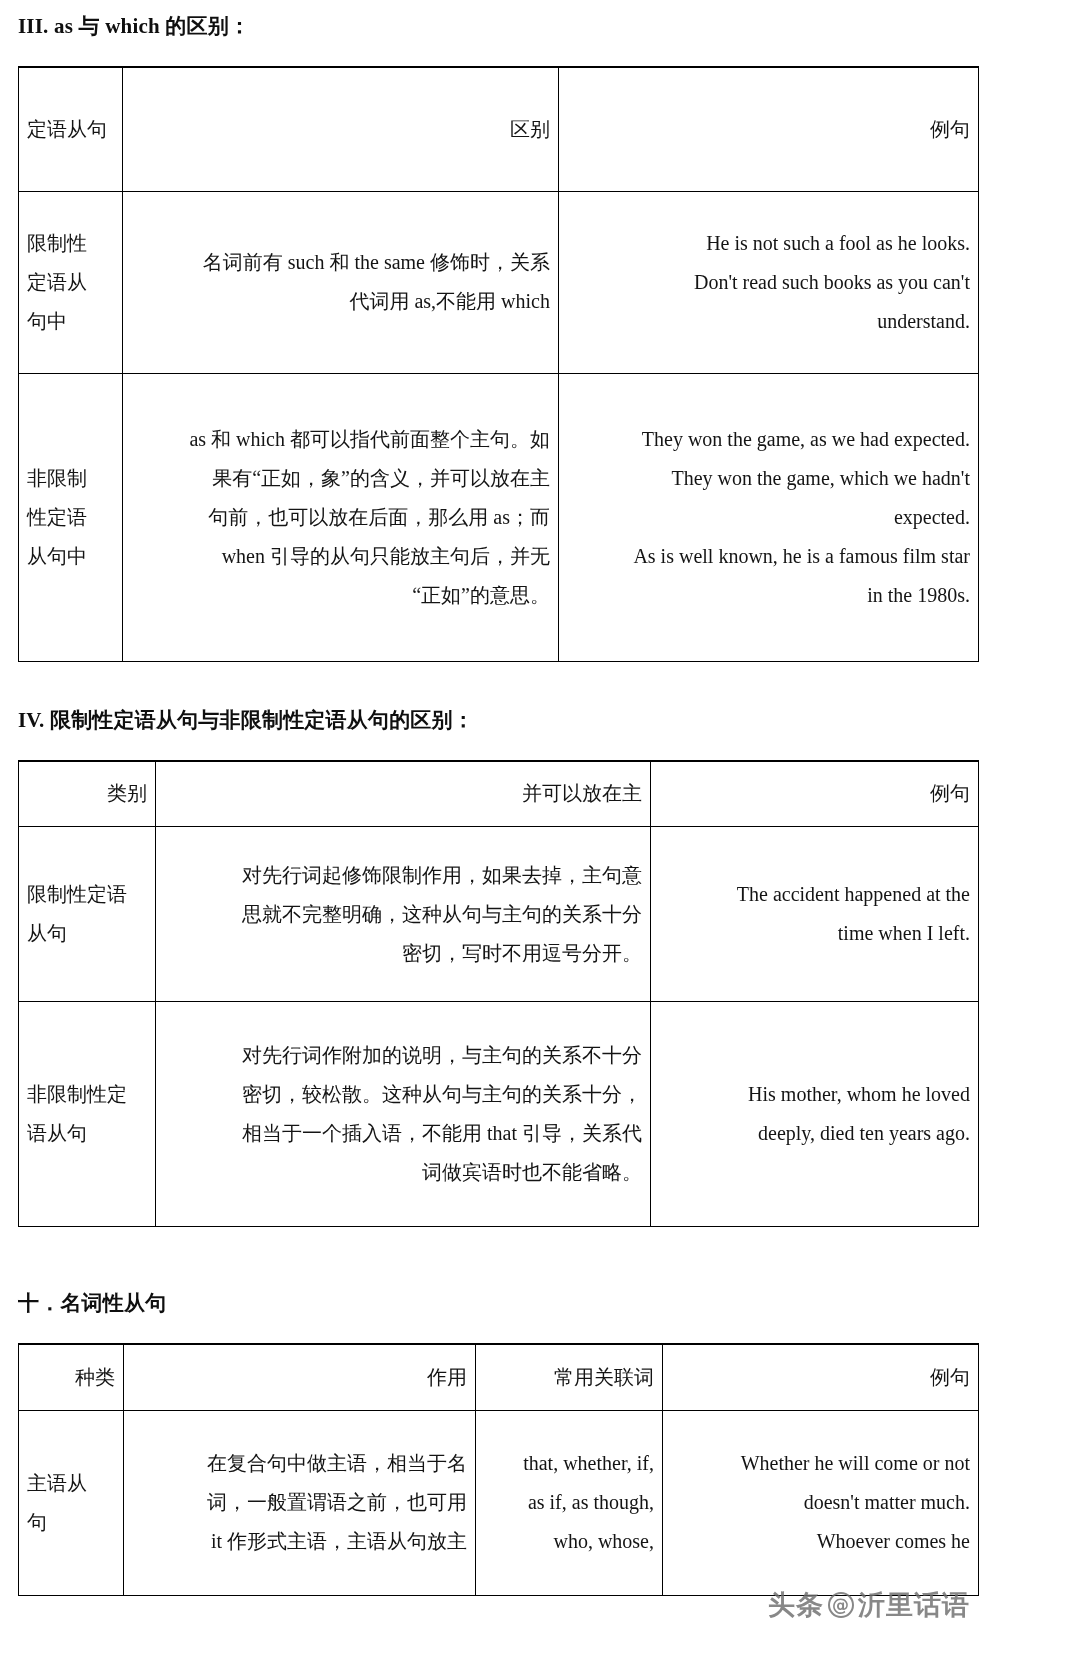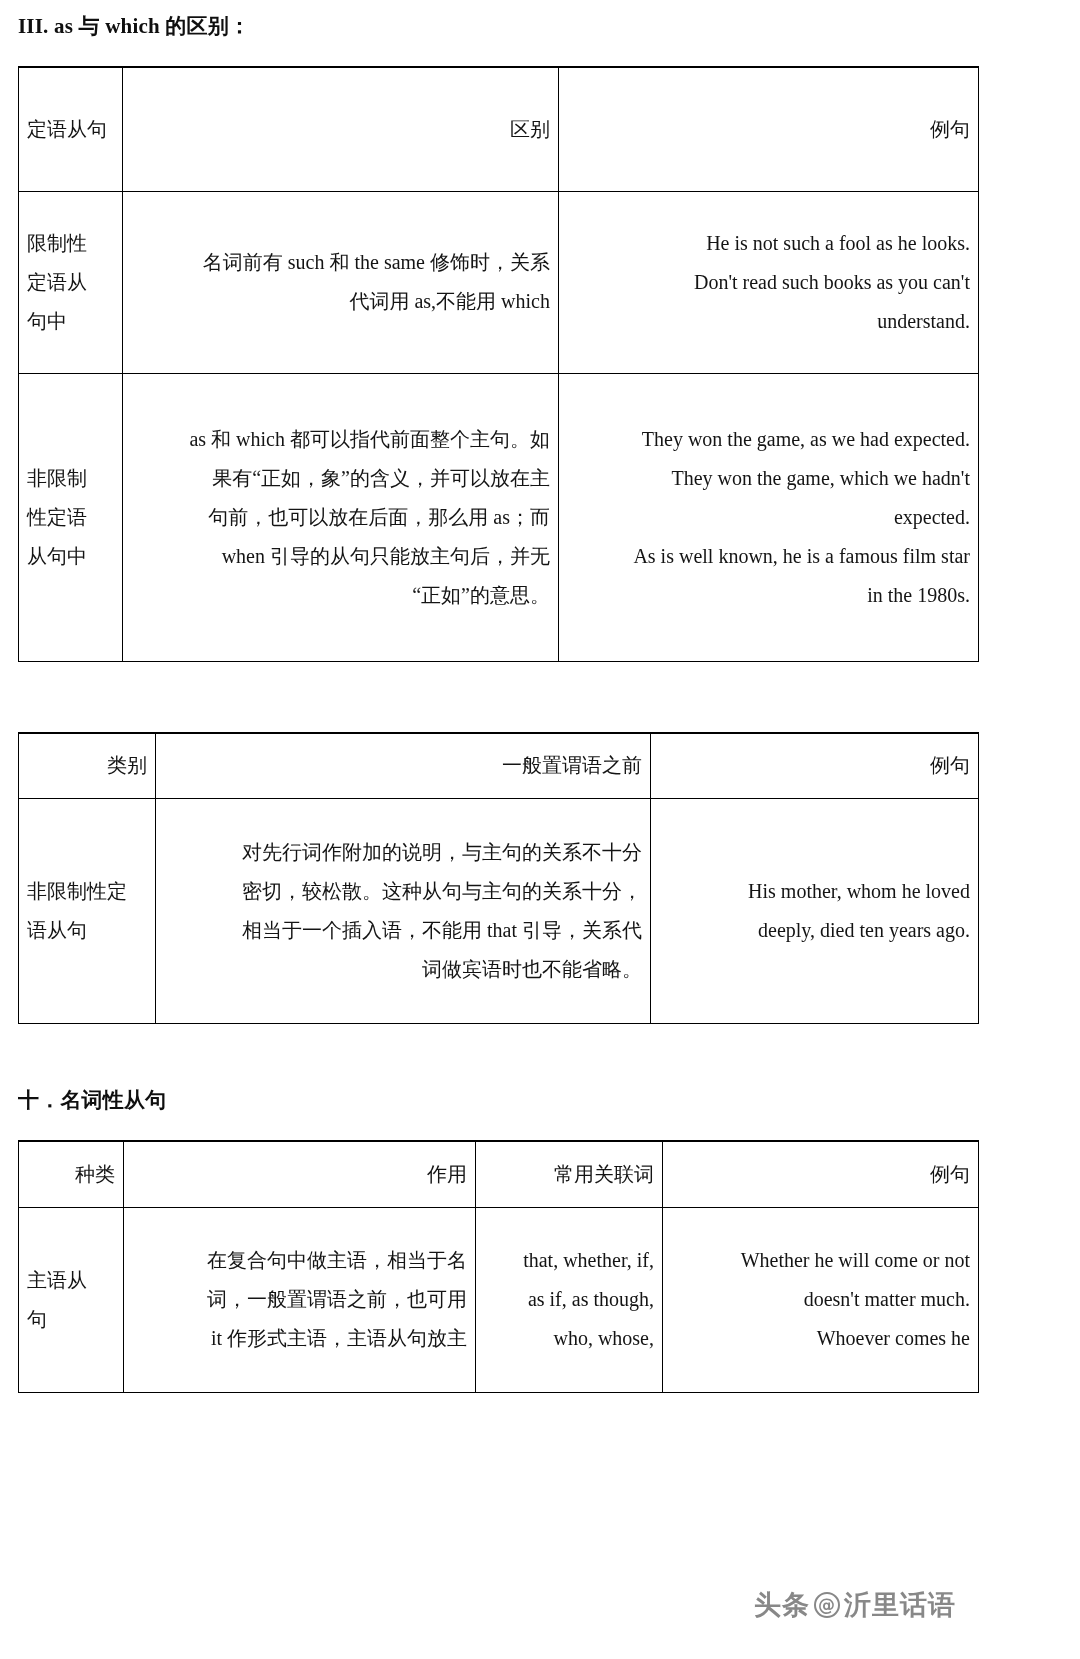--- a/index.html
+++ b/index.html
@@ -73,21 +73,21 @@
   .gap-a { height: 26px; }
   .gap-b { height: 44px; }
   .gap-c { height: 26px; }
   .gap-d { height: 62px; }
   .gap-e { height: 26px; }
   .top-gap { height: 12px; }
 
   
   .watermark {
     position: absolute;
-    right: 18px;
+    right: 4px;
     bottom: 36px;
     display: flex;
     align-items: center;
     gap: 4px;
     font-family: "DejaVu Sans", sans-serif;
     font-size: 27px;
     font-weight: bold;
     color: #6e6e6e;
     opacity: 0.82;
     pointer-events: none;
@@ -166,36 +166,52 @@
           <div>expected.</div>
           <div>As is well known, he is a famous film star</div>
           <div>in the 1980s.</div>
         </td>
       </tr>
     </tbody>
   </table>
 
   <div class="gap-b"></div>
 
+  <h2 class="section-heading">IV. 限制性定语从句与非限制性定语从句的区别：</h2>
 
   <div class="gap-c"></div>
 
   <table class="grid">
     <colgroup>
       <col style="width:137px">
       <col style="width:495px">
       <col style="width:328px">
     </colgroup>
     <tbody>
       <tr class="header-row">
         <td class="hdr center" style="height:66px">类别</td>
-        <td class="hdr center">一般置谓语之前</td>
+        <td class="hdr center">并可以放在主</td>
         <td class="hdr center">例句</td>
       </tr>
 
+      <tr>
+        <td class="label-cell cell-lines" style="height:175px">
+          <div>限制性定语</div>
+          <div>从句</div>
+        </td>
+        <td class="left cell-lines">
+          <div>对先行词起修饰限制作用，如果去掉，主句意</div>
+          <div>思就不完整明确，这种从句与主句的关系十分</div>
+          <div>密切，写时不用逗号分开。</div>
+        </td>
+        <td class="left cell-lines">
+          <div>The accident happened at the</div>
+          <div>time when I left.</div>
+        </td>
+      </tr>
 
       <tr>
         <td class="label-cell cell-lines" style="height:225px">
           <div>非限制性定</div>
           <div>语从句</div>
         </td>
         <td class="left cell-lines">
           <div>对先行词作附加的说明，与主句的关系不十分</div>
           <div>密切，较松散。这种从句与主句的关系十分，</div>
           <div>相当于一个插入语，不能用 that 引导，关系代</div>

